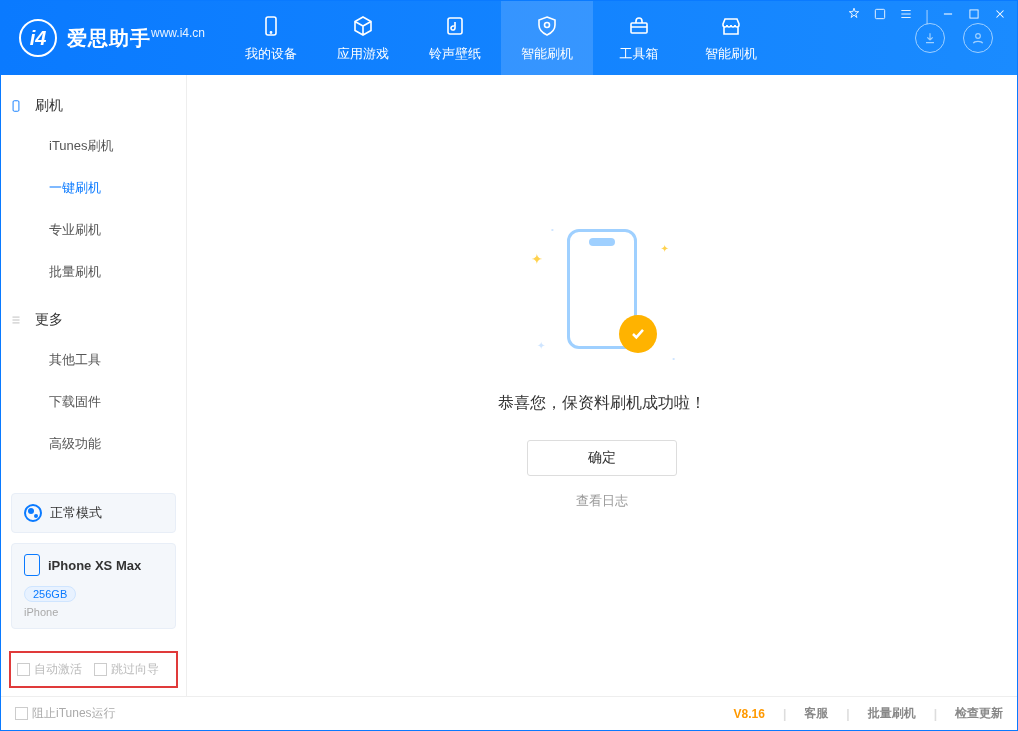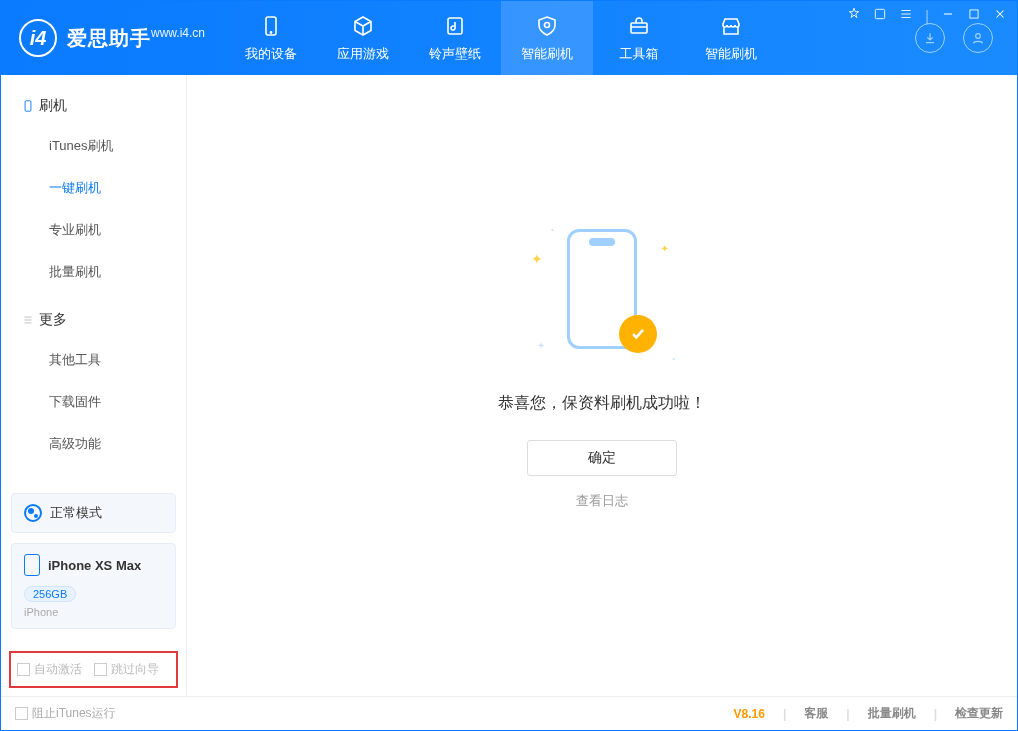--- a/index.html
+++ b/index.html
@@ -25,21 +25,21 @@
 
 .header-right { margin-left: auto; display: flex; align-items: center; gap: 18px; padding-right: 24px; }
 .header-right .circ { width: 30px; height: 30px; border: 1.8px solid #9fd0ff; border-radius: 50%; display: flex; align-items: center; justify-content: center; cursor: pointer; }
 .header-right svg { stroke: #9fd0ff; fill: none; stroke-width: 1.8; }
 
 
 .body { flex: 1; display: flex; min-height: 0; }
 .sidebar { width: 186px; border-right: 1px solid #eee; display: flex; flex-direction: column; }
 .side-scroll { flex: 1; overflow: auto; padding-top: 12px; }
 .side-group { margin-bottom: 8px; }
-.side-header { display: flex; align-items: center; gap: 4px; padding: 10px 20px; font-size: 14px; color: #333; }
+.side-header { display: flex; align-items: center; gap: 12px; padding: 10px 8px; font-size: 14px; color: #333; }
 .side-header svg { width: 14px; height: 14px; stroke: #0a7aff; fill: none; stroke-width: 1.6; }
 .side-header.more svg { stroke: #bbb; }
 .side-item { padding: 12px 20px 12px 48px; font-size: 13px; color: #555; cursor: pointer; }
 .side-item.active { color: #0a7aff; }
 
 .device-cards { padding: 0 10px 8px; }
 .card { background: #f4f7fb; border: 1px solid #e8eef7; border-radius: 4px; padding: 10px 12px; margin-bottom: 10px; cursor: pointer; }
 .card .row { display: flex; align-items: center; gap: 8px; }
 .card .mode-icon { width: 18px; height: 18px; border: 2px solid #0a7aff; border-radius: 50%; position: relative; }
 .card .mode-icon::before, .card .mode-icon::after { content: ""; position: absolute; background: #0a7aff; border-radius: 50%; }

